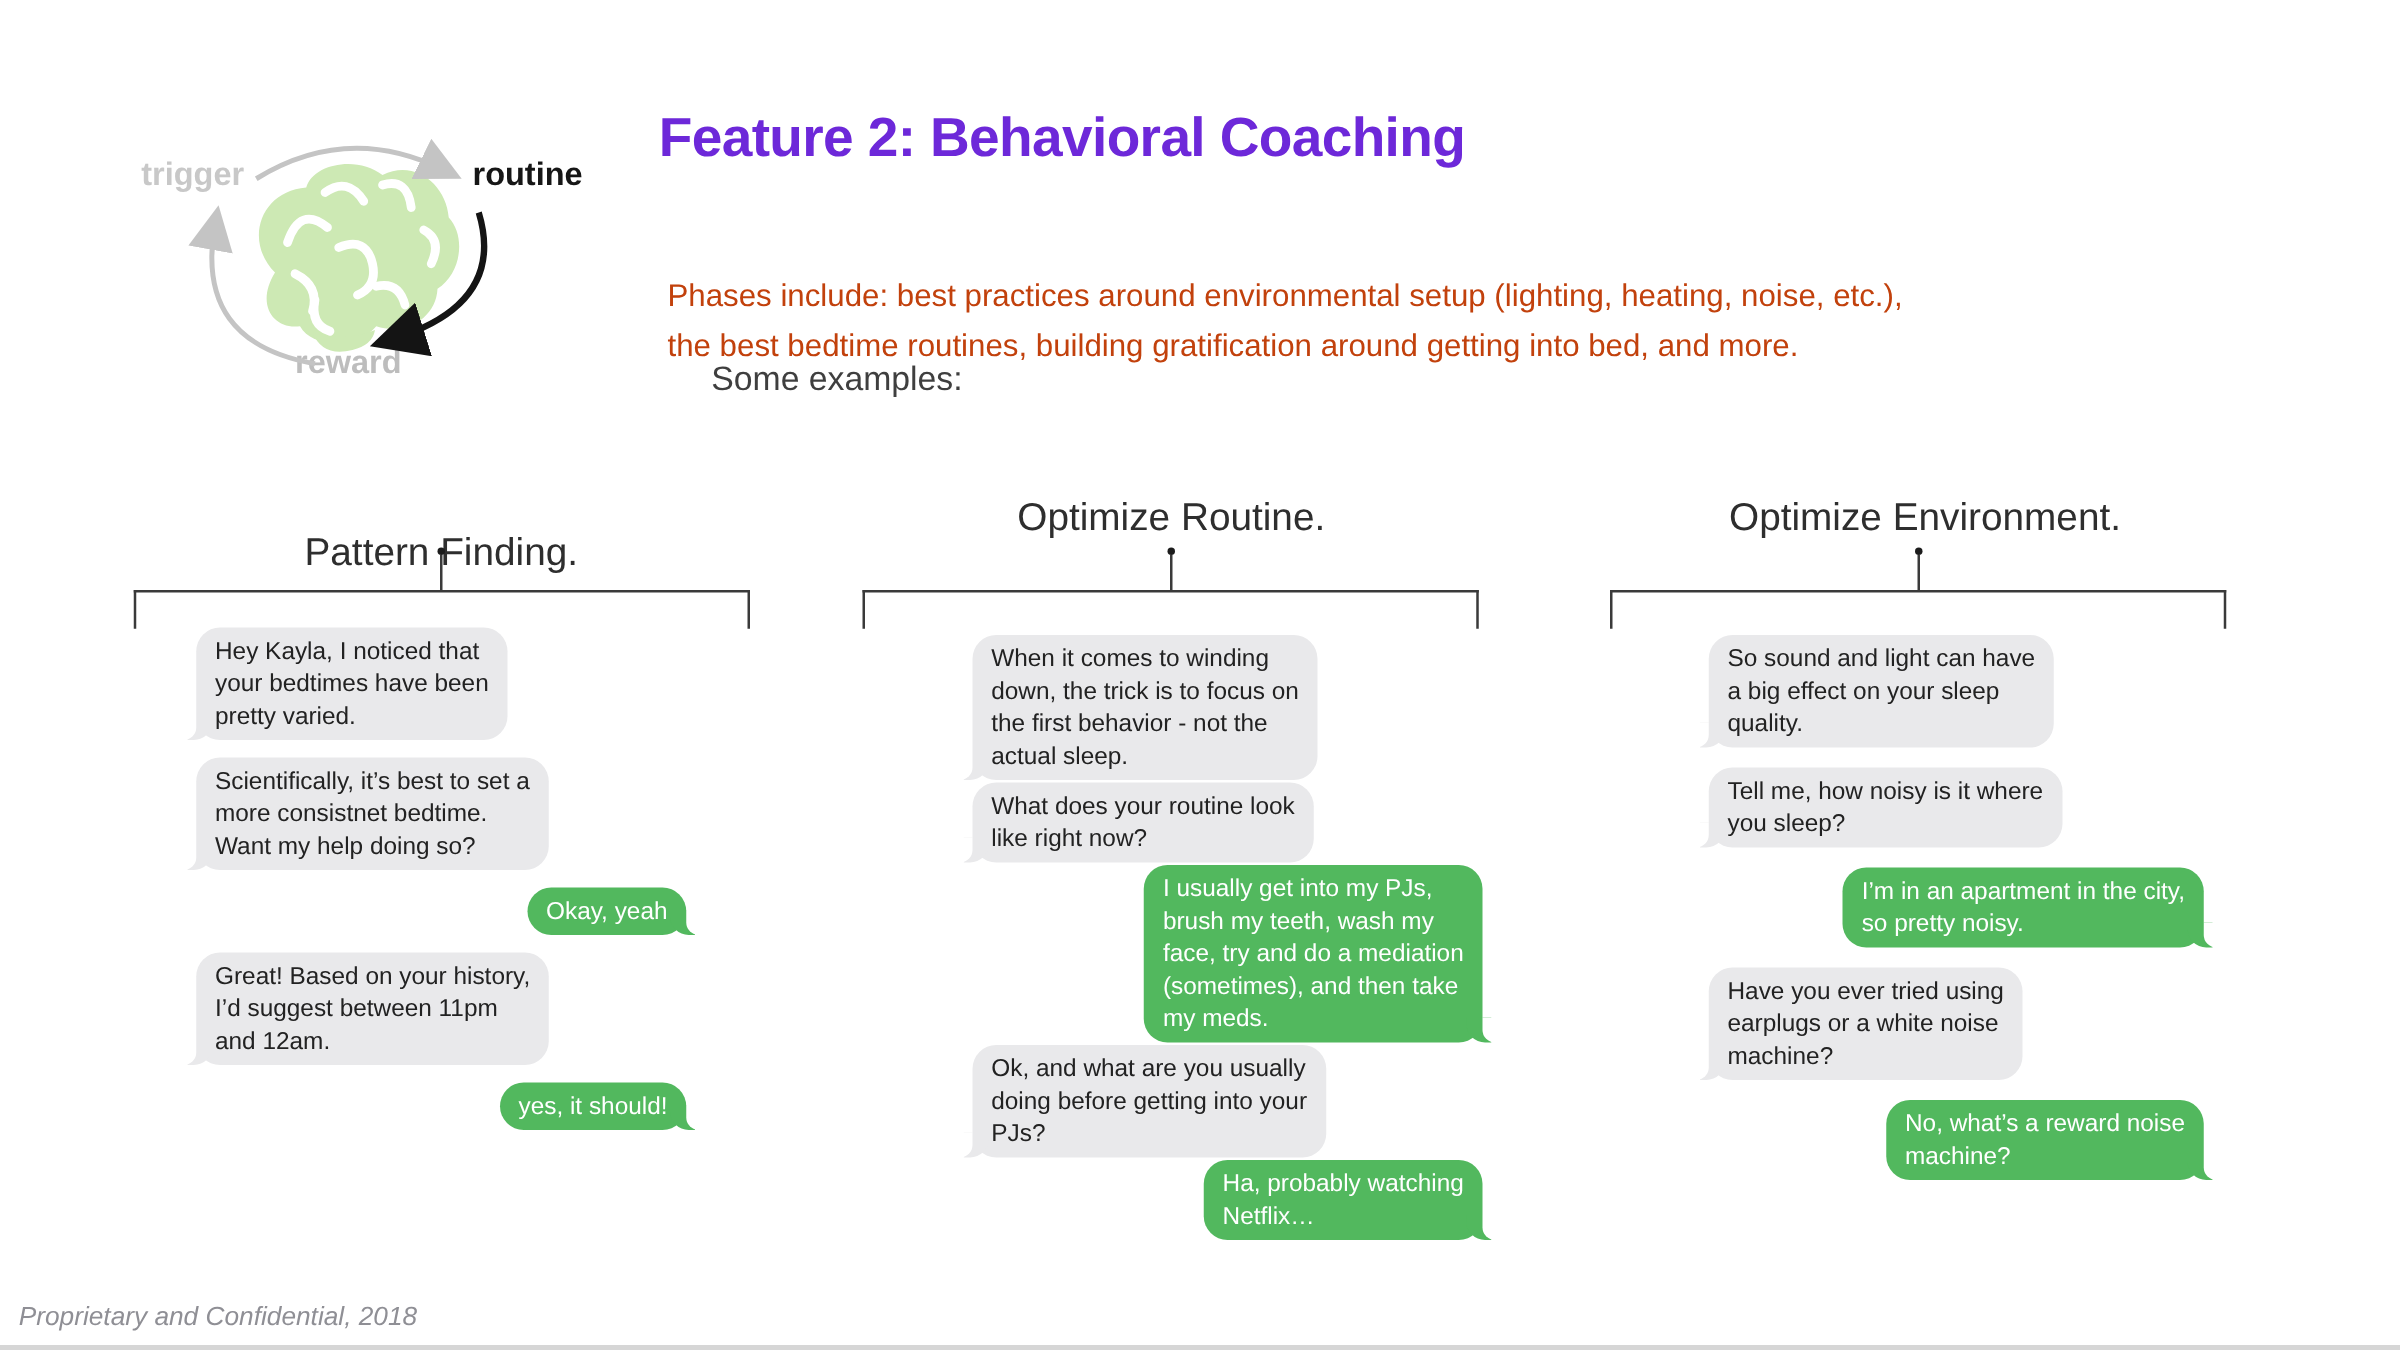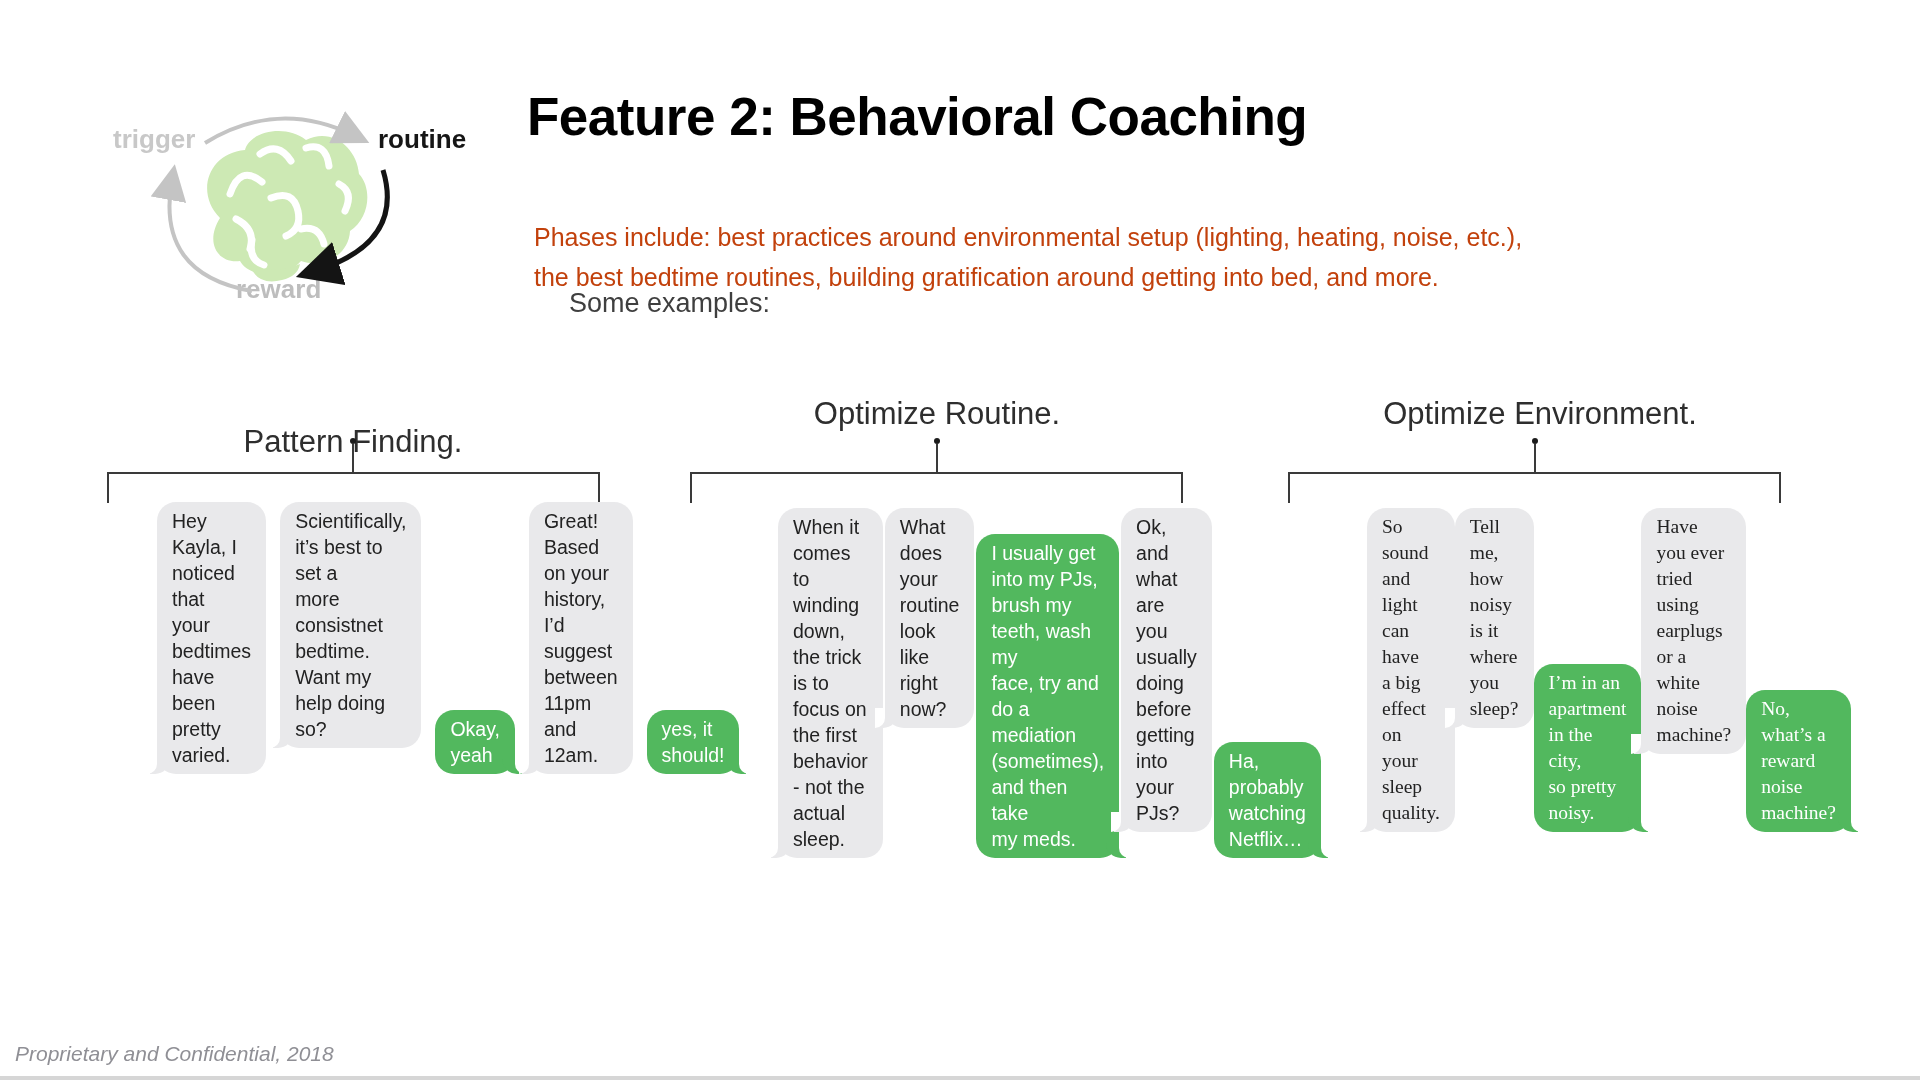--- a/index.html
+++ b/index.html
@@ -7,22 +7,22 @@
     width:1920px;height:1080px;position:relative;overflow:hidden;
     background:#ffffff;
     font-family:"Liberation Sans", sans-serif;
     -webkit-font-smoothing:antialiased;
   }
   .abs{position:absolute;}
 
   
   .slide-title{
     left:527px;top:86px;
-    font-size:53px;font-weight:bold;letter-spacing:-0.5px;
-    color:#000000;white-space:nowrap;
+    font-size:44px;font-weight:bold;letter-spacing:-0.5px;
+    color:#6d28d9;white-space:nowrap;
   }
   .slide-desc{
     left:534px;top:182px;
     font-size:25px;line-height:40px;color:#c2410c;
     white-space:pre-line;
     margin-top:35px;
   }
   .examples-label{
     left:534px;top:288px;
     font-size:27px;color:#3f3f3f;margin-left:35px;
@@ -57,21 +57,21 @@
   .bracket{
     top:472px;height:31px;
     border-top:2px solid #3a3a3a;
     border-left:2px solid #3a3a3a;
     border-right:2px solid #3a3a3a;
     box-sizing:border-box;
   }
 
   
   .chat-col{
-    display:flex;flex-direction:row;
+    display:flex;flex-direction:column;
   }
   .msg{
     position:relative;
     width:fit-content;max-width:100%;
     padding:6px 15px;border-radius:19px;
     font-size:19.5px;line-height:26px;
     white-space:pre-line;
     box-sizing:border-box;
   }
   .msg.incoming{
@@ -188,21 +188,21 @@
 brush my teeth, wash my
 face, try and do a mediation
 (sometimes), and then take
 my meds.</div>
     <div class="msg incoming">Ok, and what are you usually
 doing before getting into your
 PJs?</div>
     <div class="msg outgoing">Ha, probably watching
 Netflix…</div>
   </div>
-<div class="abs chat-col" style="left:1367px;top:508px;width:396px;font-family:Liberation Serif, serif;">
+<div class="abs chat-col" style="left:1367px;top:508px;width:396px;gap:16px;">
     <div class="msg incoming">So sound and light can have
 a big effect on your sleep
 quality.</div>
     <div class="msg incoming">Tell me, how noisy is it where
 you sleep?</div>
     <div class="msg outgoing">I’m in an apartment in the city,
 so pretty noisy.</div>
     <div class="msg incoming">Have you ever tried using
 earplugs or a white noise
 machine?</div>

